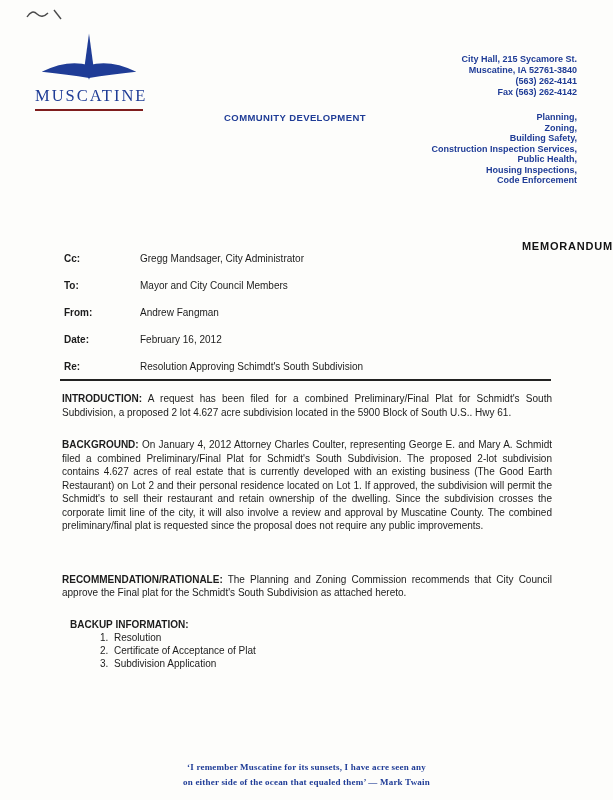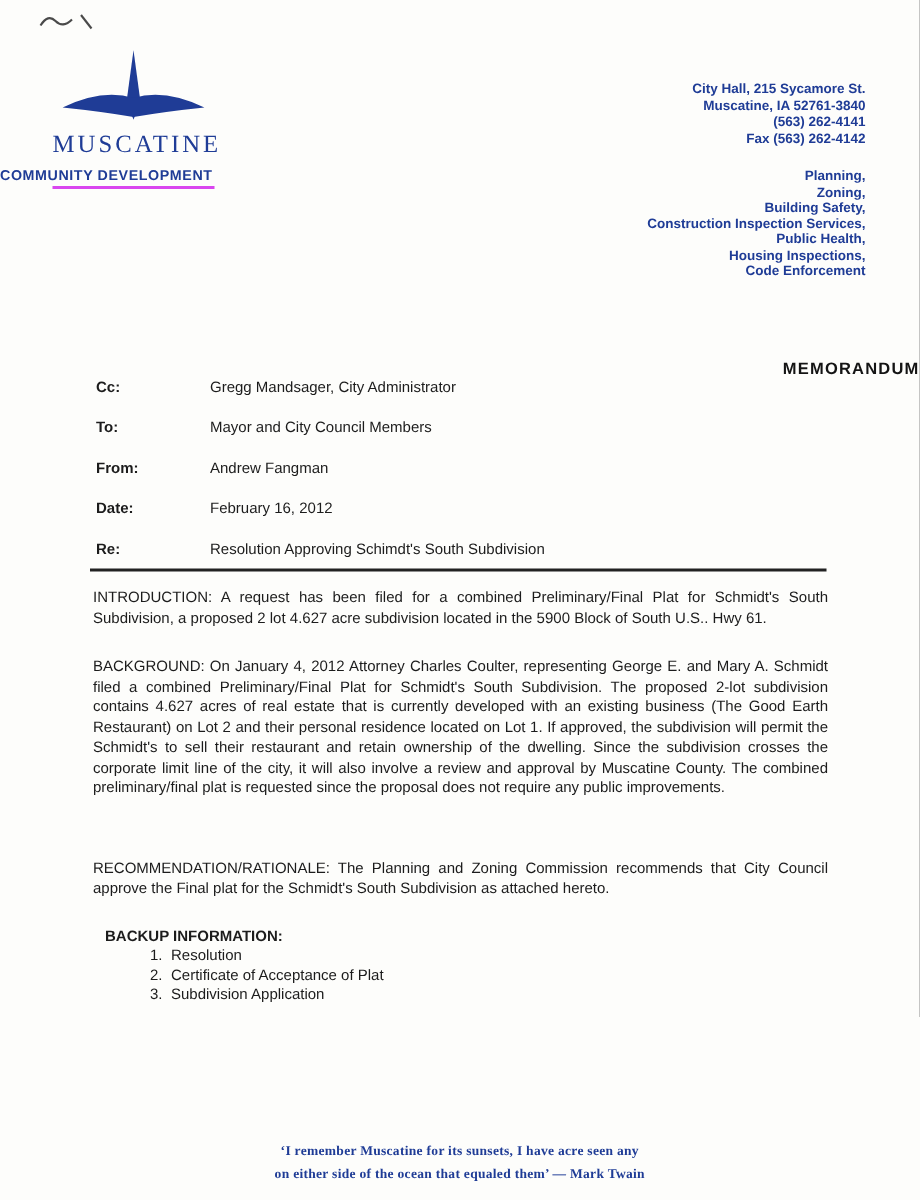--- a/index.html
+++ b/index.html
@@ -14,22 +14,22 @@
     overflow:hidden;
   }
 
   
   .squiggle { position:absolute; left:24px; top:5px; }
 
   
   .logo-block {
     position:absolute; left:35px; top:32px; width:108px;
     text-align:center;
-    border-bottom:2px solid #d946ef;
-    padding-bottom:18px;
+    border-bottom:2px solid #7f1d1d;
+    padding-bottom:3px;
   }
   .compass { display:block; margin:0 auto 2px auto; }
   .logo-text {
     font-family:"Liberation Serif", serif;
     color:#1f3c96;
     font-size:16.5px;
     letter-spacing:2px;
     white-space:nowrap;
   }
 
@@ -37,21 +37,21 @@
   .address {
     position:absolute; top:54px; right:36px;
     text-align:right;
     font-size:9px; font-weight:bold; line-height:11px;
     color:#1f3c96;
   }
 
   
   .dept {
     position:absolute; top:112px; left:0; width:590px;
-    text-align:left;
+    text-align:center;
     font-size:9.5px; font-weight:bold; letter-spacing:0.4px;
     color:#1f3c96;
   }
 
   
   .services {
     position:absolute; top:112px; right:36px;
     text-align:right;
     font-size:9px; font-weight:bold; line-height:10.5px;
     color:#1f3c96;
@@ -79,21 +79,21 @@
   
   .content {
     position:absolute; left:62px; top:392px; width:490px;
     font-size:10px; line-height:13.5px;
     text-align:justify;
     color:#1c1c1c;
   }
   .para { margin:0 0 19px 0; }
   .para.bg  { margin-bottom:40px; }
   .para.rec { margin-bottom:18px; }
-  .phead { font-weight:normal; }
+  .phead { font-weight:bold; }
   .backup-head { font-weight:bold; padding-left:8px; }
   .backup-list { padding-left:38px; line-height:13px; text-align:left; }
   .bitem { display:flex; }
   .bnum { width:14px; flex:0 0 14px; }
 
   
   .footer {
     position:absolute; top:760px; left:0; width:100%;
     text-align:center;
     font-family:"Liberation Serif", serif;

